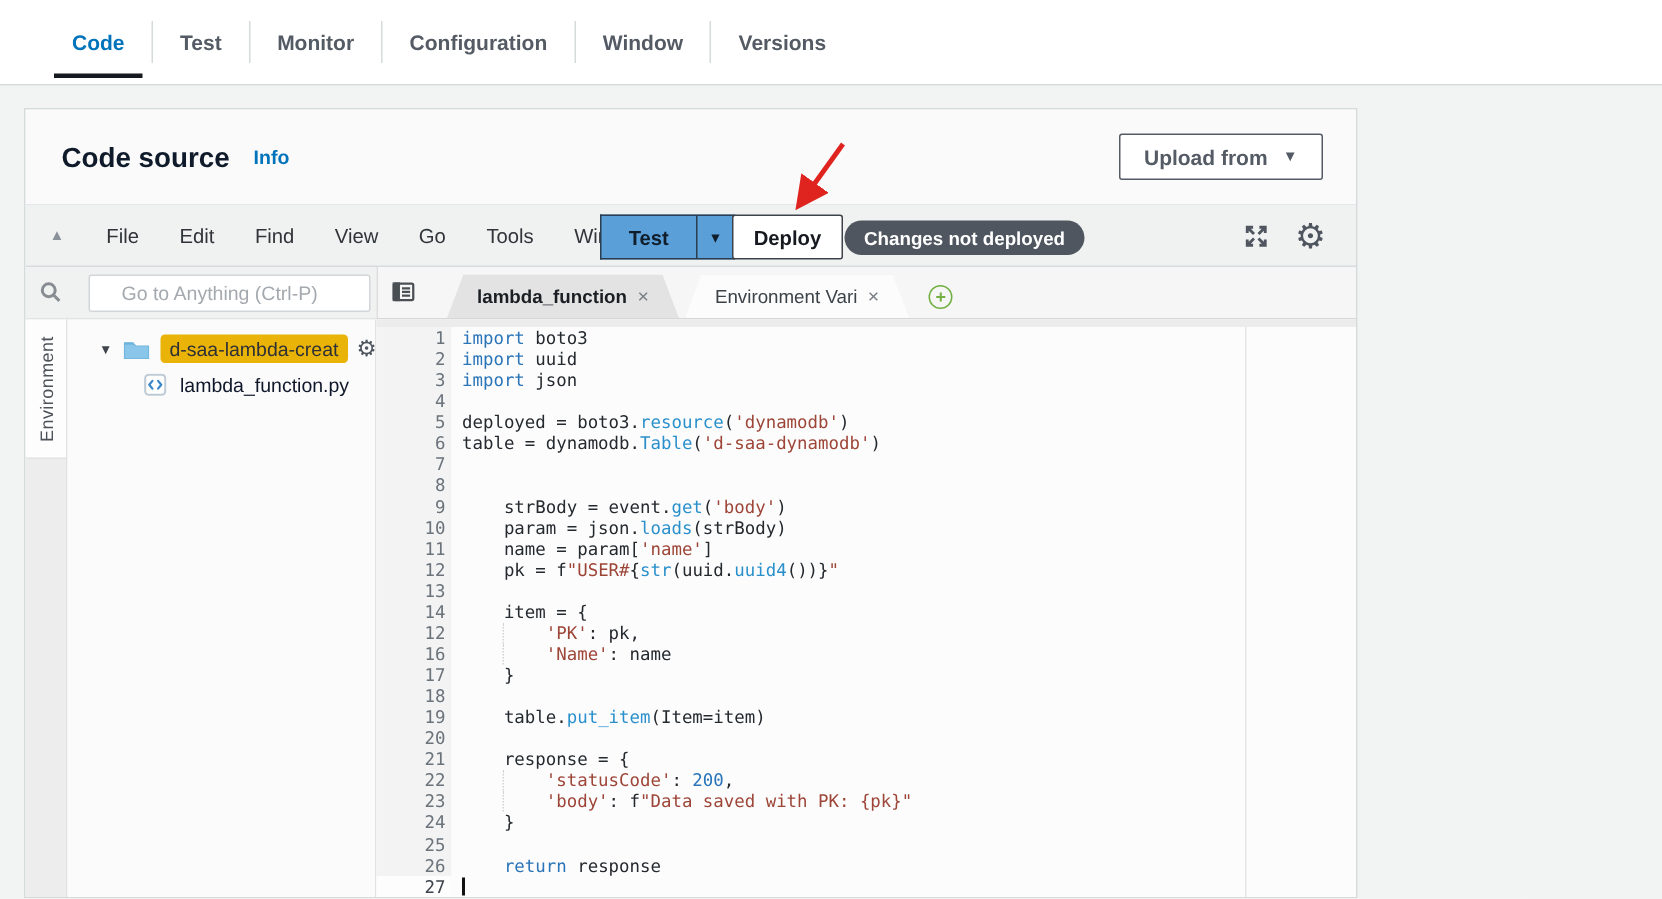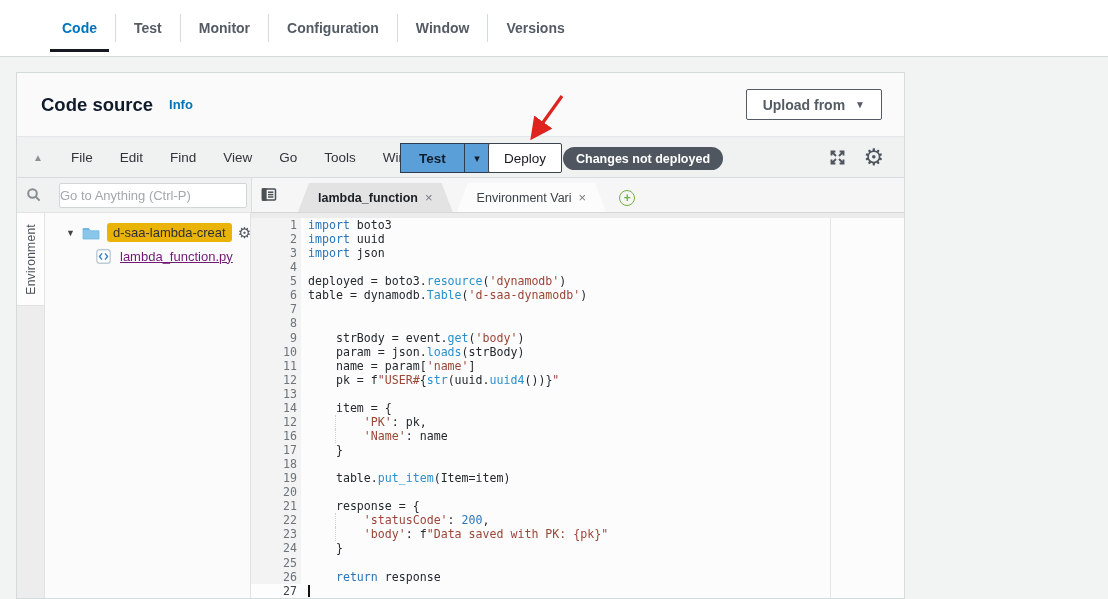--- a/index.html
+++ b/index.html
@@ -3,21 +3,21 @@
 <meta charset="utf-8">
 <style>
   * { margin:0; padding:0; box-sizing:border-box; }
   html,body { background:#f2f3f3; }
   .screen{
     position:relative; width:1108px; height:599px; overflow:hidden;
     background:#f2f3f3; font-family:"Liberation Sans", sans-serif; color:#16191f;
   }
   
   .topnav{ position:absolute; left:0; top:0; width:1108px; height:57px; background:#fff;
-    border-bottom:1px solid #d5dbdb; display:flex; align-items:stretch; padding-left:44px; }
+    border-bottom:1px solid #d5dbdb; display:flex; align-items:stretch; padding-left:30px; }
   .fn-tab{ position:relative; display:flex; align-items:center; padding:0 18px;
     font-size:14px; font-weight:bold; color:#545b64; cursor:pointer; }
   .fn-tab.active{ color:#0073bb; }
   .fn-tab.active::after{ content:""; position:absolute; left:6px; right:6px; bottom:4px; height:3px; background:#16191f; }
   .tab-div{ width:1px; height:28px; background:#d5dbdb; align-self:center; }
   
   .card{ position:absolute; left:16px; top:72px; width:889px; height:527px;
     background:#fff; border:1px solid #d5dbdb; overflow:hidden; }
   .card-header{ position:absolute; left:0; top:0; right:0; height:64px; background:#fafafa;
     border-bottom:1px solid #e4e7e9; display:flex; align-items:center; padding-left:24px; }
@@ -33,33 +33,33 @@
   .collapse-tri{ margin-left:16px; font-size:10px; color:#8a9299; cursor:pointer; }
   .menu-items{ display:flex; gap:27px; margin-left:28px; }
   .menu-item{ font-size:13.5px; color:#30353a; cursor:pointer; }
   .test-split{ position:absolute; left:383px; top:6px; height:30px; display:flex; cursor:pointer; }
   .test-main{ width:64px; background:#5b9fd9; border:1px solid #2b3d4f; border-right:none;
     display:flex; align-items:center; justify-content:center; font-size:13.5px; font-weight:bold; color:#101d2b; }
   .test-caret{ width:26px; background:#5b9fd9; border:1px solid #2b3d4f; display:flex; align-items:center;
     justify-content:center; font-size:11px; color:#101d2b; }
   .deploy-btn{ position:absolute; left:471px; top:6px; width:74px; height:30px; background:#fff;
     border:1px solid #3c434b; border-radius:2px; display:flex; align-items:center; justify-content:center;
-    font-size:13.5px; font-weight:normal; color:#16191f; cursor:pointer; }
+    font-size:13.5px; font-weight:bold; color:#16191f; cursor:pointer; }
   .status-badge{ position:absolute; left:546px; top:10px; height:23px; border-radius:12px; background:#4f565f;
     color:#fff; font-size:12.5px; font-weight:bold; display:flex; align-items:center; padding:0 13px; }
   .mr-icons{ position:absolute; right:20px; top:0; height:41px; display:flex; align-items:center; gap:16px; }
   .expand-icon{ cursor:pointer; display:flex; }
   .gear-big{ font-size:23px; color:#4f565f; cursor:pointer; line-height:1; }
   
   .workspace{ position:absolute; left:0; top:105px; right:0; bottom:0; }
   .search-row{ position:absolute; left:0; top:0; width:234px; height:35px; background:#f0f1f1;
     border-bottom:1px solid #e0e2e4; }
   .search-icon{ position:absolute; left:8px; top:8px; }
   .goto-input{ position:absolute; left:42px; top:5px; width:188px; height:25px; border:1px solid #d3d6d8;
-    border-radius:2px; background:#fff; font-size:13px; padding:0 0; color:#3a3f44;
+    border-radius:2px; background:#fff; font-size:13px; padding:0 21px; color:#3a3f44;
     font-family:"Liberation Sans", sans-serif; outline:none; }
   .goto-input::placeholder{ color:#a3a9ae; }
   
   .tabbar{ position:absolute; left:234px; right:0; top:0; height:35px; background:#f6f6f6;
     border-bottom:1px solid #d6d6d6; border-left:1px solid #dddddd; }
   .tablist-icon{ position:absolute; left:9px; top:9px; cursor:pointer; }
   .etabs{ position:absolute; left:46px; bottom:0; display:flex; align-items:flex-end; }
   .etab{ height:29px; display:flex; align-items:center; padding:0 20px; cursor:pointer;
     clip-path:polygon(11px 0, calc(100% - 11px) 0, 100% 100%, 0 100%);
     filter:drop-shadow(0 0 1px #c4c6c8); font-size:12.5px; }
@@ -81,21 +81,21 @@
   .tree-row{ position:absolute; display:flex; align-items:center; cursor:pointer; }
   .folder-row{ left:0; right:0; top:9px; height:21px; }
   .folder-caret{ margin-left:21px; font-size:9px; color:#3f454b; }
   .folder-ico{ margin-left:7px; display:flex; }
   .folder-chip{ margin-left:7px; background:#eab308; border-radius:3px; padding:2px 6px;
     font-size:13px; color:#2d3136; white-space:nowrap; }
   .tree-gear{ margin-left:6px; font-size:15px; color:#4f565f; line-height:1; }
   .tree-gear-caret{ margin-left:2px; font-size:8px; color:#6a7076; }
   .file-row{ left:0; right:0; top:33px; height:20px; }
   .file-ico{ margin-left:51px; display:flex; }
-  .file-label{ margin-left:9px; font-size:13px; color:#701a75;text-decoration:underline; }
+  .file-label{ margin-left:9px; font-size:13px; color:#0f172a; }
   
   .editor{ position:absolute; left:234px; top:35px; right:0; bottom:0; background:#fcfcfd; }
   .ed-band{ position:absolute; left:0; top:0; right:0; height:5px; background:#ececec; }
   .gutter-bg{ position:absolute; left:0; top:0; width:50px; bottom:0; background:#f3f3f4; }
   .print-margin{ position:absolute; left:579px; top:5px; bottom:0; width:1px; background:#e6e6e6; }
   .code{ position:absolute; left:0; top:5px; right:0; bottom:0;
     font-family:"DejaVu Sans Mono", monospace; font-size:11.6px; cursor:text; }
   .cl{ display:flex; height:14.07px; line-height:14.07px; white-space:pre; }
   .ln{ flex:0 0 50px; text-align:right; padding-right:4px; color:#6b737b; user-select:none; }
   .ln.act{ background:#fdfdfe; color:#3c434a; }

